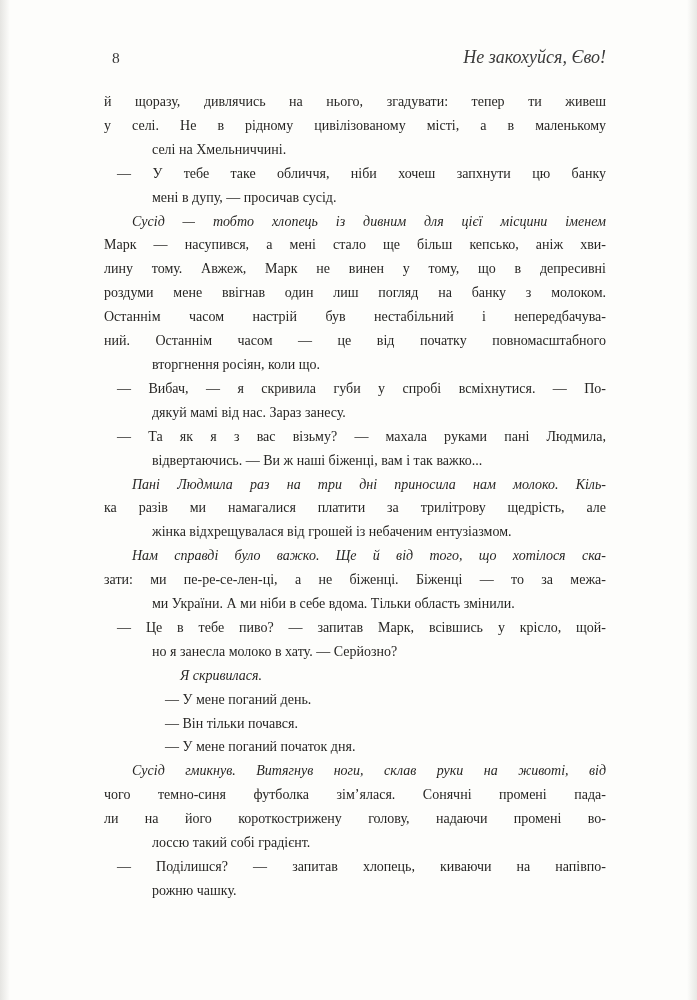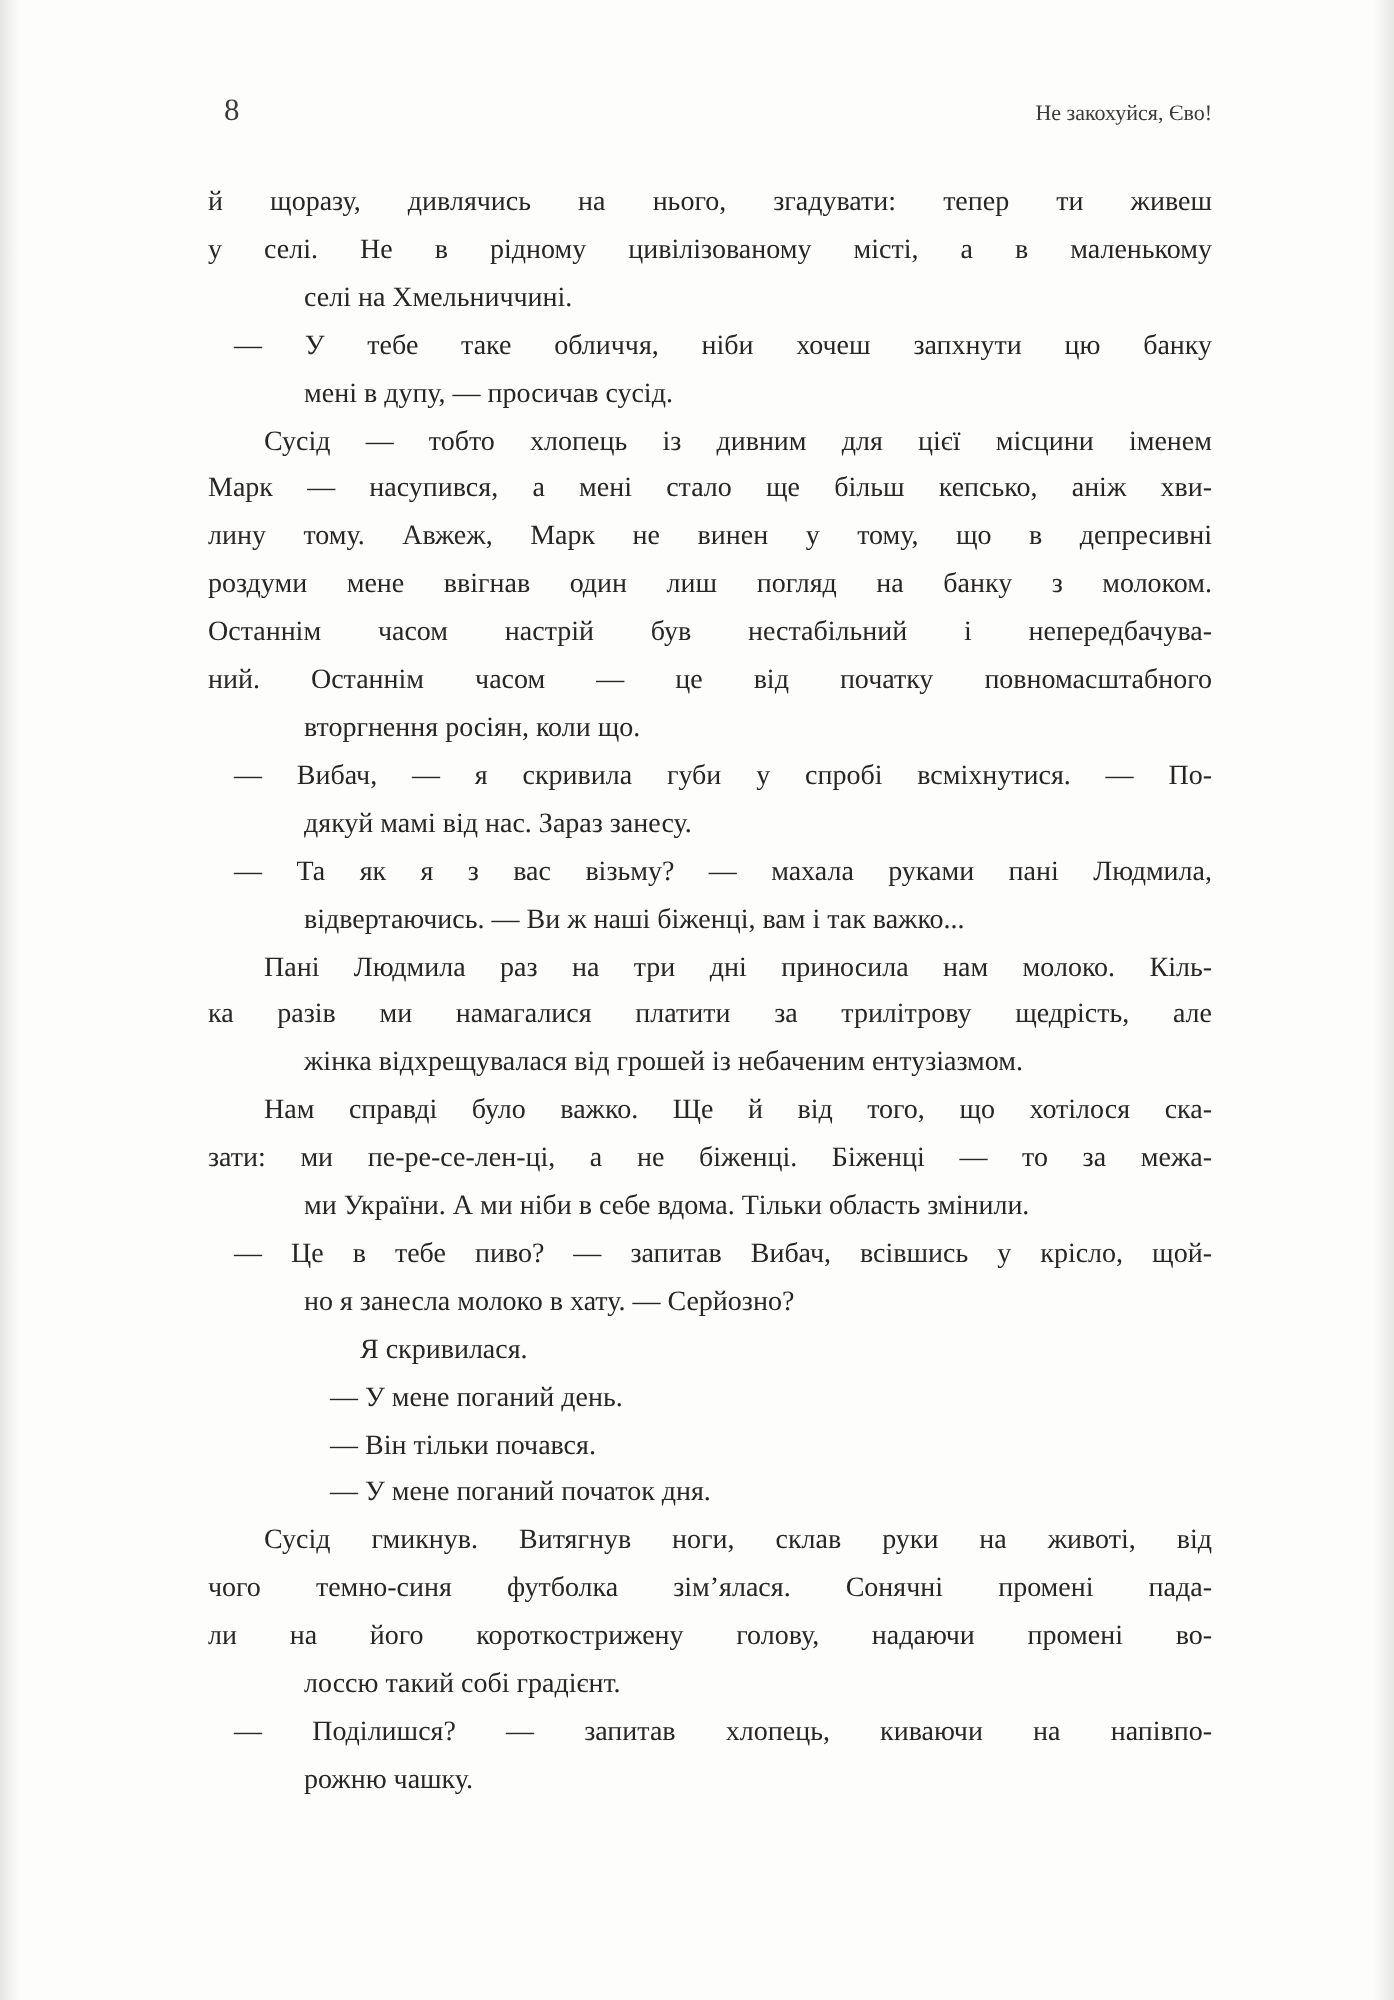--- a/index.html
+++ b/index.html
@@ -38,21 +38,22 @@
     justify-content: space-between;
     align-items: baseline;
     color: #3a3a3a;
   }
   .page-number {
     font-size: 15.5px;
     margin-left: 8px;
     letter-spacing: 0.3px;
   }
   .running-title {
-    font-size: 11px;
+    font-style: italic;
+    font-size: 18px;
   }
   .body-text {
     position: absolute;
     top: 90px;
     left: 104px;
     width: 502px;
     font-size: 14px;
     line-height: 23.9px;
     color: #272624;
   }
@@ -60,20 +61,21 @@
     text-align: justify;
     text-align-last: justify;
     white-space: normal;
   }
   .line.last {
     text-align-last: left;
     margin-left: 48px;
   }
   .para.narrative .line.first {
     text-indent: 28px;
+    font-style: italic;
   }
   .para.dialogue .line.first {
     text-indent: 13px;
   }
   .para.continuation .line.first {
     text-indent: 0;
   }
 </style>
 </head>
 <body>
@@ -118,21 +120,21 @@
         <div class="line first">Пані Людмила раз на три дні приносила нам молоко. Кіль-</div>
         <div class="line">ка разів ми намагалися платити за трилітрову щедрість, але</div>
         <div class="line last">жінка відхрещувалася від грошей із небаченим ентузіазмом.</div>
       </div>
       <div class="para narrative">
         <div class="line first">Нам справді було важко. Ще й від того, що хотілося ска-</div>
         <div class="line">зати: ми пе-ре-се-лен-ці, а не біженці. Біженці — то за межа-</div>
         <div class="line last">ми України. А ми ніби в себе вдома. Тільки область змінили.</div>
       </div>
       <div class="para dialogue">
-        <div class="line first">— Це в тебе пиво? — запитав Вибач, всівшись у крісло, щой-</div>
+        <div class="line first">— Це в тебе пиво? — запитав Марк, всівшись у крісло, щой-</div>
         <div class="line last">но я занесла молоко в хату. — Серйозно?</div>
       </div>
       <div class="para narrative">
         <div class="line first last">Я скривилася.</div>
       </div>
       <div class="para dialogue">
         <div class="line first last">— У мене поганий день.</div>
       </div>
       <div class="para dialogue">
         <div class="line first last">— Він тільки почався.</div>

